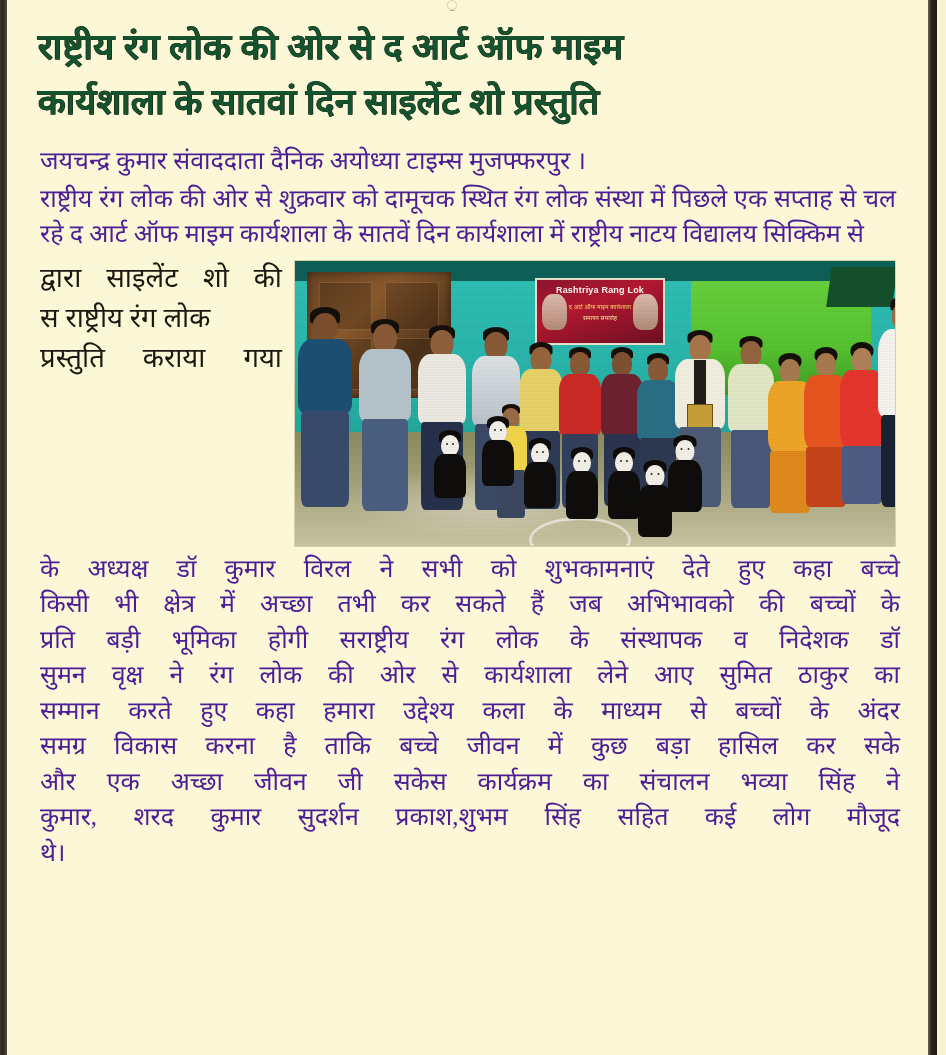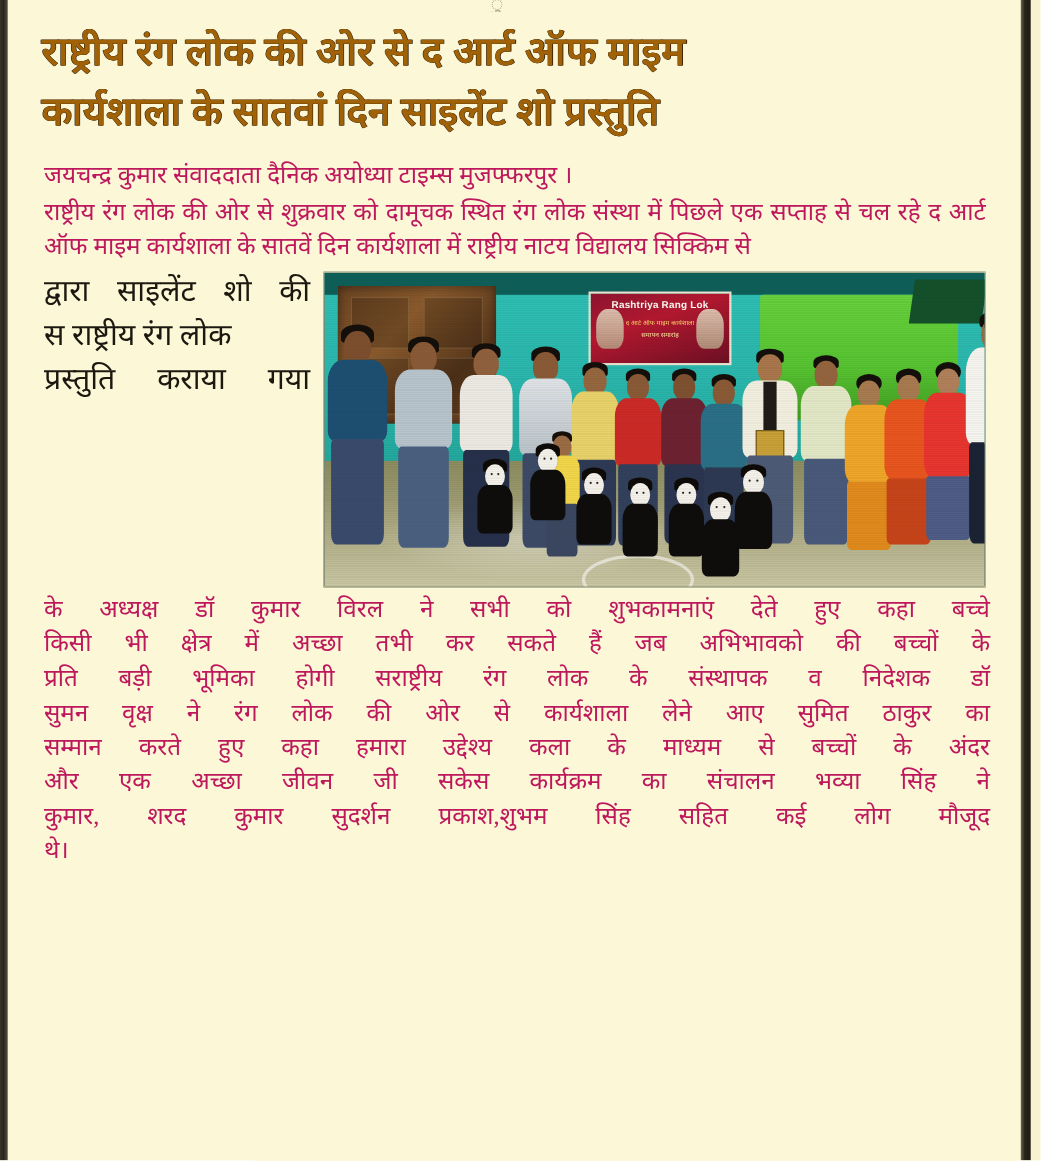--- a/index.html
+++ b/index.html
@@ -62,34 +62,34 @@
     right: 20px;
     top: 0;
     bottom: 0;
     padding: 0;
     z-index: 10;
   }
 
   
   .headline {
     margin: 20px 26px 0 30px;
-    color: #a16207;
+    color: #14532d;
     font-family: "Liberation Serif", "DejaVu Serif", serif;
     font-weight: 700;
     font-size: 36px;
     line-height: 1.52;
     letter-spacing: 0.4px;
     text-shadow: 0.5px 0 0 #17130c, -0.4px 0 0 #17130c;
     white-space: pre-line;
   }
 
   
   .body-text {
-    color: #be185d;
-    font-size: 22px;
+    color: #4c1d95;
+    font-size: 25px;
     line-height: 1.42;
     text-align: justify;
     text-justify: inter-word;
   }
 
   .intro {
     margin: 14px 30px 0 32px;
   }
   .intro .byline-line {
     display: block;
@@ -521,19 +521,20 @@
         <span class="ln">प्रस्तुति कराया गया</span>
       </div>
     </div>
 
     <div class="body-text tail">
       <span class="ln">के अध्यक्ष डॉ कुमार विरल   ने सभी को शुभकामनाएं देते हुए कहा बच्चे</span>
       <span class="ln">किसी भी क्षेत्र में अच्छा तभी कर सकते हैं जब  अभिभावको की बच्चों के</span>
       <span class="ln">प्रति बड़ी भूमिका होगी सराष्ट्रीय रंग लोक के संस्थापक व निदेशक डॉ</span>
       <span class="ln">सुमन वृक्ष ने रंग लोक की ओर से कार्यशाला लेने आए सुमित ठाकुर का</span>
       <span class="ln">सम्मान करते हुए कहा हमारा उद्देश्य कला के माध्यम से बच्चों के अंदर</span>
+      <span class="ln">समग्र विकास करना है ताकि बच्चे जीवन में कुछ बड़ा हासिल कर सके</span>
       <span class="ln">और एक अच्छा जीवन जी सकेस कार्यक्रम का संचालन भव्या सिंह ने</span>
       <span class="ln">कुमार, शरद कुमार सुदर्शन प्रकाश,शुभम सिंह सहित कई लोग मौजूद</span>
       <span class="ln last">थे।</span>
     </div>
 
   </div>
 </div>
 
 </body></html>

